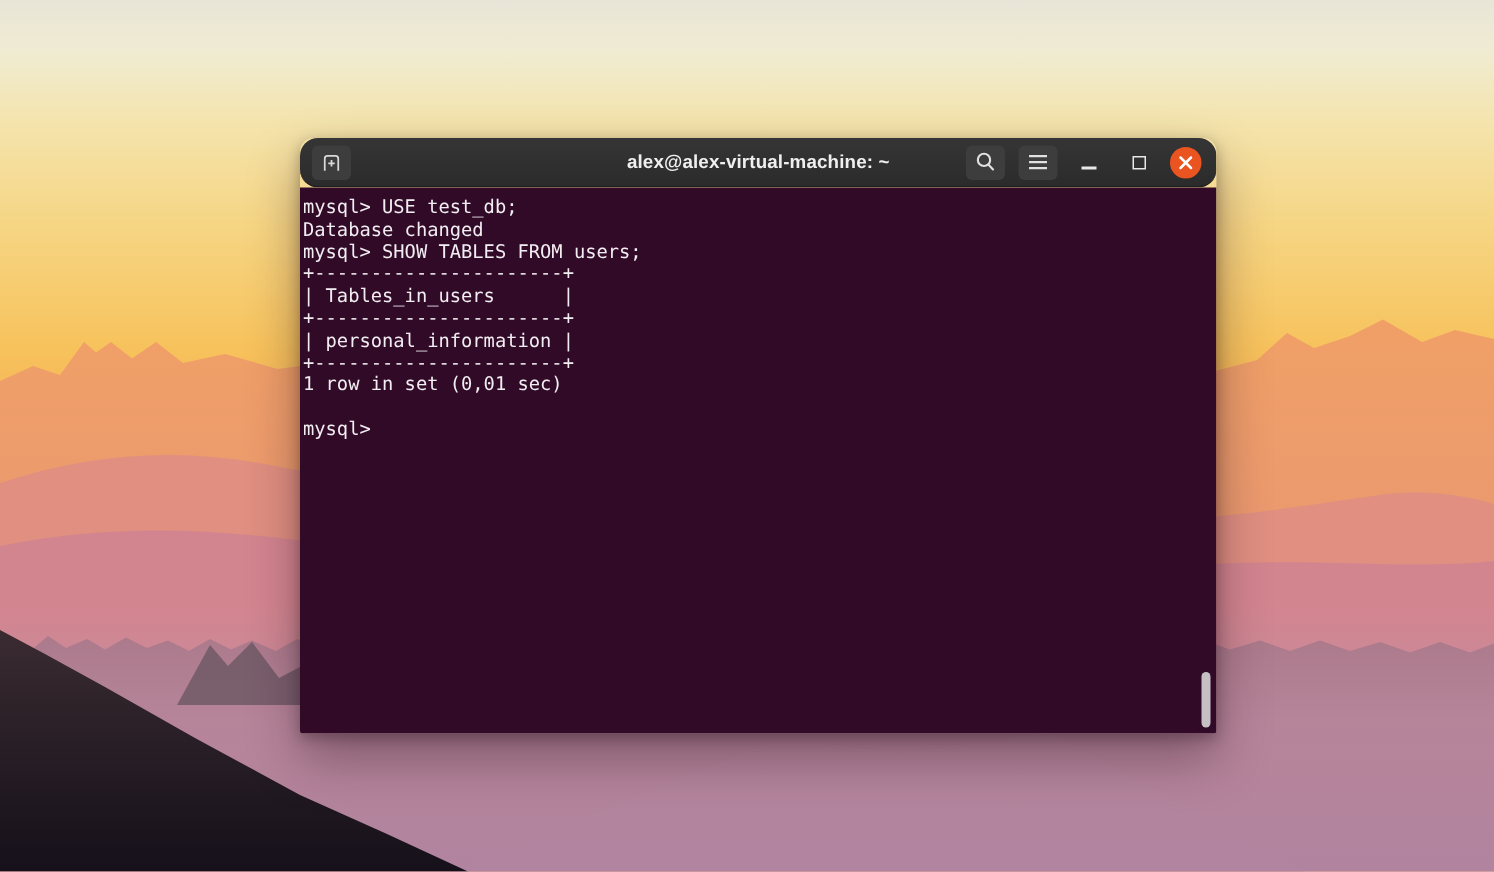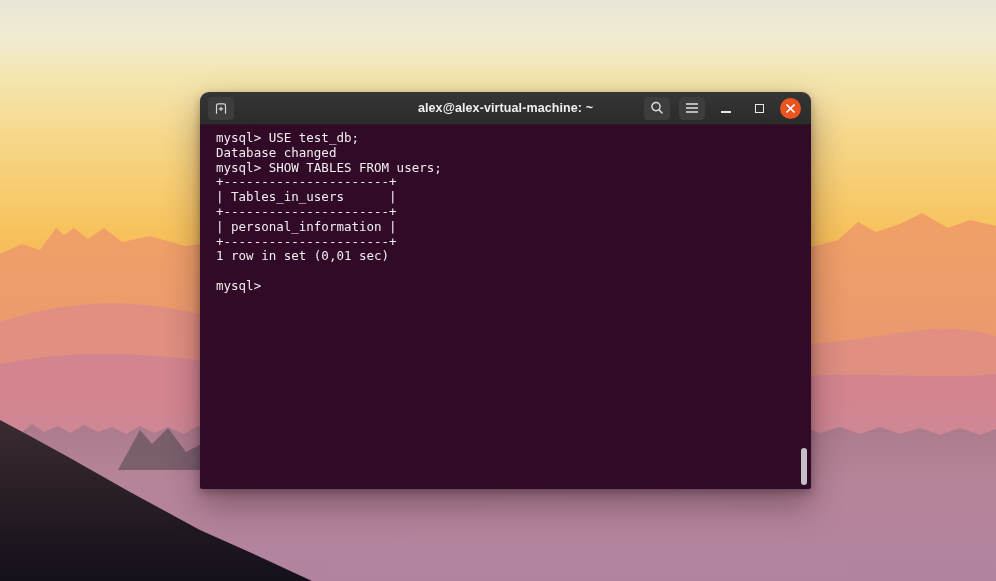--- a/index.html
+++ b/index.html
@@ -25,20 +25,21 @@
     border-radius: 9px 9px 2px 2px;
     box-shadow: 0 16px 34px rgba(45,20,35,.40), 0 3px 9px rgba(0,0,0,.28);
     overflow: hidden;
   }
   .titlebar {
     position: relative; height: 33px;
     background: linear-gradient(#353535, #2b2b2b);
     border-bottom: 1px solid #1e1e1e;
     display: flex; align-items: center;
     padding: 0 10px 0 8px;
+    border-radius: 12px;
   }
   .tb-btn {
     width: 26px; height: 23px; border: none; border-radius: 4px;
     background: var(--titlebar-button-bg);
     display: inline-flex; align-items: center; justify-content: center;
     cursor: pointer; flex: 0 0 auto;
   }
   .tb-btn svg { display: block; }
   .win-title {
     position: absolute; left: 50%; top: 50%; transform: translate(-50%, -50%);
@@ -58,21 +59,21 @@
     display: inline-flex; align-items: center; justify-content: center; cursor: pointer;
   }
   .terminal {
     position: relative; height: 364px;
     background: var(--terminal-bg);
   }
   .terminal pre {
     font-family: "DejaVu Sans Mono", "Liberation Mono", monospace;
     font-size: 12.5px; line-height: 14.8px;
     color: var(--terminal-text);
-    padding: 6px 0 0 16px;
+    padding: 6px 0 0 2px;
     white-space: pre;
   }
   .scroll-thumb {
     position: absolute; right: 4px; bottom: 4px;
     width: 6px; height: 37px; border-radius: 3px;
     background: var(--scrollbar-thumb);
     cursor: pointer;
   }
 </style>
 </head>

